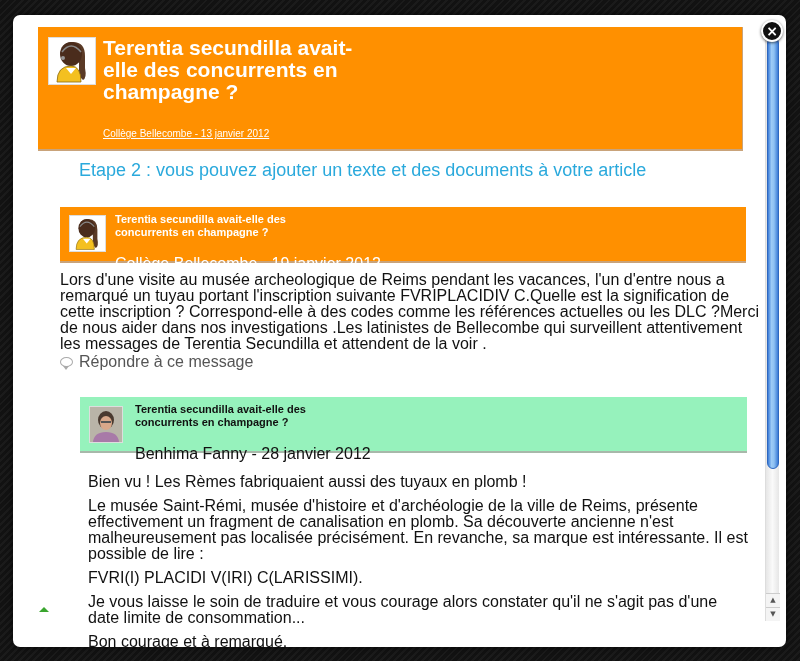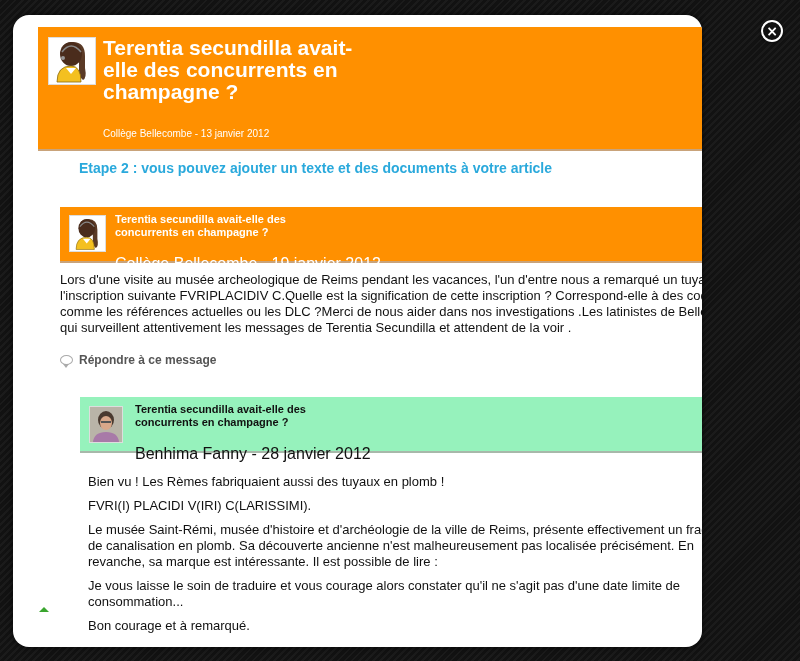--- a/index.html
+++ b/index.html
@@ -6,23 +6,23 @@
     html, body { width: 800px; height: 661px; overflow: hidden; }
     body {
       font-family: "Liberation Sans", sans-serif;
       background: #151515;
       background-image: repeating-linear-gradient(135deg, #1b1b1b 0px, #1b1b1b 2px, #121212 2px, #121212 5px);
       position: relative;
     }
     .modal {
       position: absolute;
       left: 13px; top: 15px;
-      width: 689px; height: 632px;
+      width: 773px; height: 632px;
       background: #ffffff;
-      border-radius: 16px;
+      border-radius: 7px;
       box-shadow: 0 0 6px rgba(0,0,0,0.7);
       overflow: hidden;
     }
     .close-btn {
       position: absolute;
       left: 761px; top: 20px;
       width: 22px; height: 22px;
       border-radius: 50%;
       background: #111;
       border: 2px solid #fff;
@@ -59,27 +59,28 @@
       font-weight: bold;
       font-size: 21px;
       line-height: 22px;
     }
     .main-meta {
       position: absolute;
       left: 65px; top: 113px;
       color: #fff;
       font-size: 10px;
       transform: translateY(-12px);
+      text-decoration: underline;
     }
     .step-line {
       position: absolute;
       left: 28px; top: 145px;
       color: #2aa9dc;
-      font-weight: bold;
-      font-size: 14px;
+      font-weight: normal;
+      font-size: 18px;
       padding-left: 38px;
     }
     
     .post-header {
       position: absolute;
       width: 686px; height: 56px;
     }
     .post1-header {
       left: 47px; top: 192px;
       background: #ff9000;
@@ -102,31 +103,31 @@
     }
     .post-meta {
       position: absolute;
       left: 55px; top: 48px;
       font-size: 16px;
     }
     .post1-header .post-title, .post1-header .post-meta { color: #fff; }
     .post-body {
       position: absolute;
       color: #111;
-      font-size: 13px;
+      font-size: 16px;
       line-height: 16px;
     }
     .post1-body { left: 47px; top: 257px; width: 700px; }
     .reply-link {
       position: absolute;
       left: 47px; top: 338px;
       display: flex; align-items: center;
       color: #555;
-      font-weight: bold;
-      font-size: 12px;
+      font-weight: normal;
+      font-size: 16px;
     }
     .reply-link .bubble {
       width: 13px; height: 10px;
       border: 1px solid #aaa;
       border-radius: 50%;
       margin-right: 6px;
       position: relative;
     }
     .reply-link .bubble::after {
       content: ""; position: absolute; left: 2px; bottom: -4px;
@@ -235,22 +236,22 @@
         <rect x="11" y="14" width="10" height="2" fill="#555"></rect>
         <path d="M3 35 Q4 25 16 25 Q28 25 29 35 Z" fill="#a87aa8"></path>
       </svg>
     </div>
     <div class="post-title">Terentia secundilla avait-elle des concurrents en champagne ?</div>
     <div class="post-meta">Benhima Fanny - 28 janvier 2012</div>
   </div>
 
   <div class="post-body post2-body">
     <p>Bien vu ! Les Rèmes fabriquaient aussi des tuyaux en plomb !</p>
+    <p>Le musée Saint-Rémi, musée d'histoire et d'archéologie de la ville de Reims, présente effectivement un fragment de canalisation en plomb. Sa découverte ancienne n'est malheureusement pas localisée précisément. En revanche, sa marque est intéressante. Il est possible de lire :</p>
     <p>FVRI(I) PLACIDI V(IRI) C(LARISSIMI).</p>
-    <p>Le musée Saint-Rémi, musée d'histoire et d'archéologie de la ville de Reims, présente effectivement un fragment de canalisation en plomb. Sa découverte ancienne n'est malheureusement pas localisée précisément. En revanche, sa marque est intéressante. Il est possible de lire :</p>
     <p>Je vous laisse le soin de traduire et vous courage alors constater qu'il ne s'agit pas d'une date limite de consommation...</p>
     <p>Bon courage et à remarqué.</p>
   </div>
 
   <div class="up-arrow"></div>
 
   <div class="scrollbar">
     <div class="scroll-thumb"></div>
     <div class="scroll-btn scroll-up">▲</div>
     <div class="scroll-btn scroll-down">▼</div>

